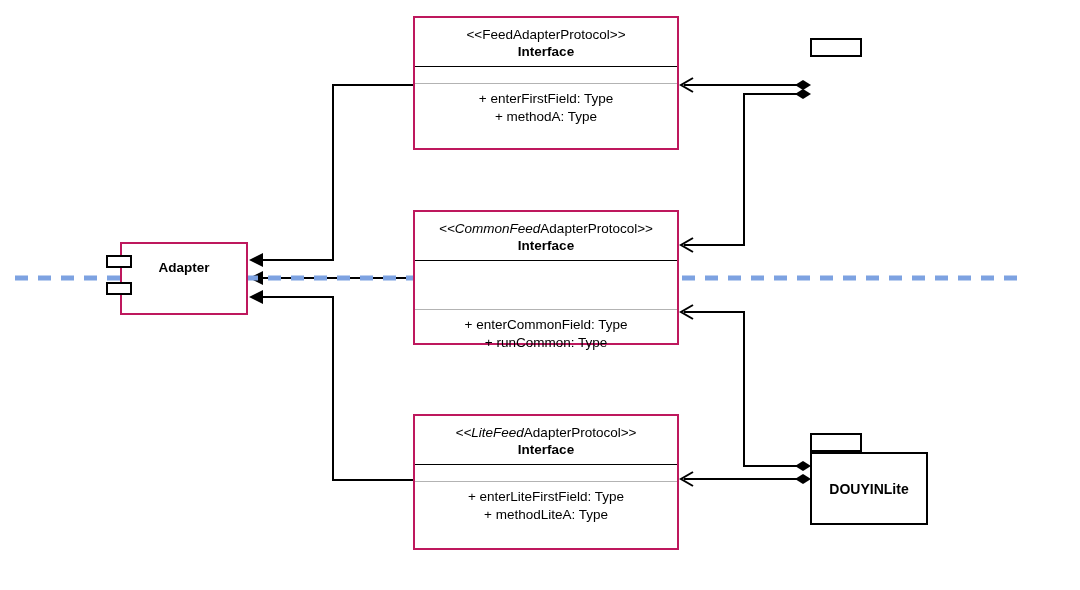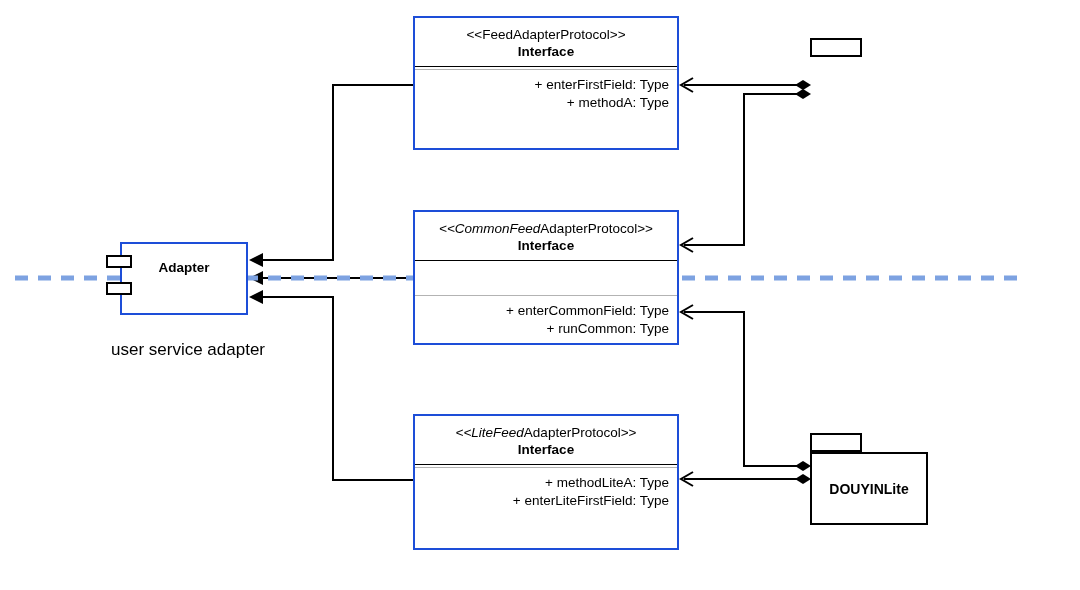--- a/index.html
+++ b/index.html
@@ -3,27 +3,27 @@
 <meta charset="utf-8">
 <style>
   html,body { margin:0; padding:0; background:#fff; }
   .canvas {
     position:relative; width:1080px; height:590px; background:#ffffff;
     font-family:"Liberation Sans", sans-serif; color:#000; overflow:hidden;
   }
   
   .wires { position:absolute; left:0; top:0; z-index:1; pointer-events:none; }
   
-  .node { position:absolute; background:#fff; border:2px solid #1d4ed8; box-sizing:border-box; z-index:2; }
+  .node { position:absolute; background:#fff; border:2px solid #be185d; box-sizing:border-box; z-index:2; }
   
   .iface { width:266px; height:134px; display:flex; flex-direction:column; }
   .iface .hdr { text-align:center; padding:8px 4px 6px 4px; border-bottom:1px solid #000; line-height:17px; font-size:13.5px; }
   .iface .hdr .stereo i { font-style:italic; }
   .iface .hdr .iname { font-weight:bold; }
-  .iface .body { flex:1; margin-top:2px; border-top:1px solid #b3b3b3; padding:6px 8px; font-size:13.5px; line-height:18px; text-align:right; }
+  .iface .body { flex:1; margin-top:16px; border-top:1px solid #b3b3b3; padding:6px 8px; font-size:13.5px; line-height:18px; text-align:center; }
   
   .component { width:128px; height:73px; text-align:center; font-weight:bold; font-size:13.5px; padding-top:16px; }
   .ctab { position:absolute; width:26px; height:13px; background:#fff; border:2px solid #000; box-sizing:border-box; z-index:3; }
   
   .pkg-tab { position:absolute; width:52px; height:19px; background:#fff; border:2px solid #000; box-sizing:border-box; z-index:2; }
   .pkg-body { position:absolute; width:118px; height:73px; background:#fff; border:2px solid #000; box-sizing:border-box; z-index:2;
               display:flex; align-items:center; justify-content:center; font-weight:bold; font-size:14px; }
   .caption { position:absolute; font-size:17px; text-align:center; z-index:2; }
 </style>
 </head>
@@ -82,31 +82,30 @@
       <div>+ runCommon: Type</div>
     </div>
   </div>
 
   <div class="node iface" style="left:413px; top:414px; height:136px;">
     <div class="hdr">
       <div class="stereo"><i>&lt;&lt;LiteFeed</i><span>AdapterProtocol&gt;&gt;</span></div>
       <div class="iname">Interface</div>
     </div>
     <div class="body">
+      <div>+ enterLiteFirstField: Type</div>
       <div>+ methodLiteA: Type</div>
-      <div>+ enterLiteFirstField: Type</div>
     </div>
   </div>
 
   <div class="node component" style="left:120px; top:242px;">
     <span>Adapter</span>
   </div>
   <div class="ctab" style="left:106px; top:255px;"></div>
   <div class="ctab" style="left:106px; top:282px;"></div>
-  <div class="caption" style="left:88px; top:340px; width:200px;">user service adapter</div>
 
   <div class="pkg-tab" style="left:810px; top:38px;"></div>
 
   <div class="pkg-tab" style="left:810px; top:433px;"></div>
   <div class="pkg-body" style="left:810px; top:452px;justify-content:center;">
     <span>DOUYINLite</span>
   </div>
 
 </div>
 

